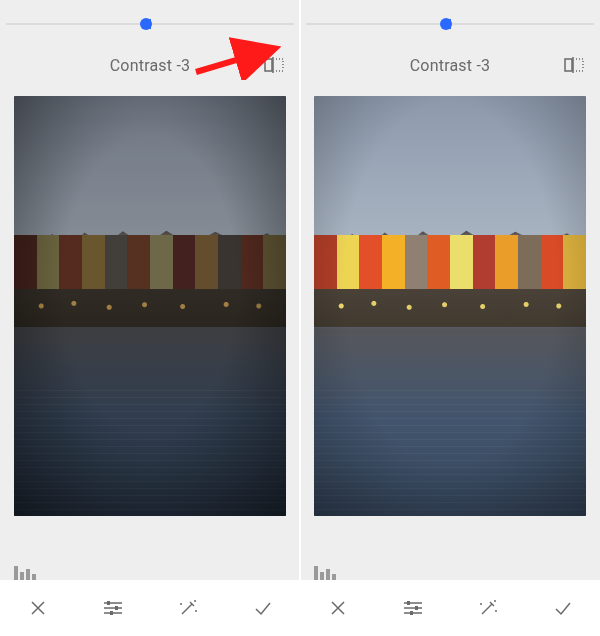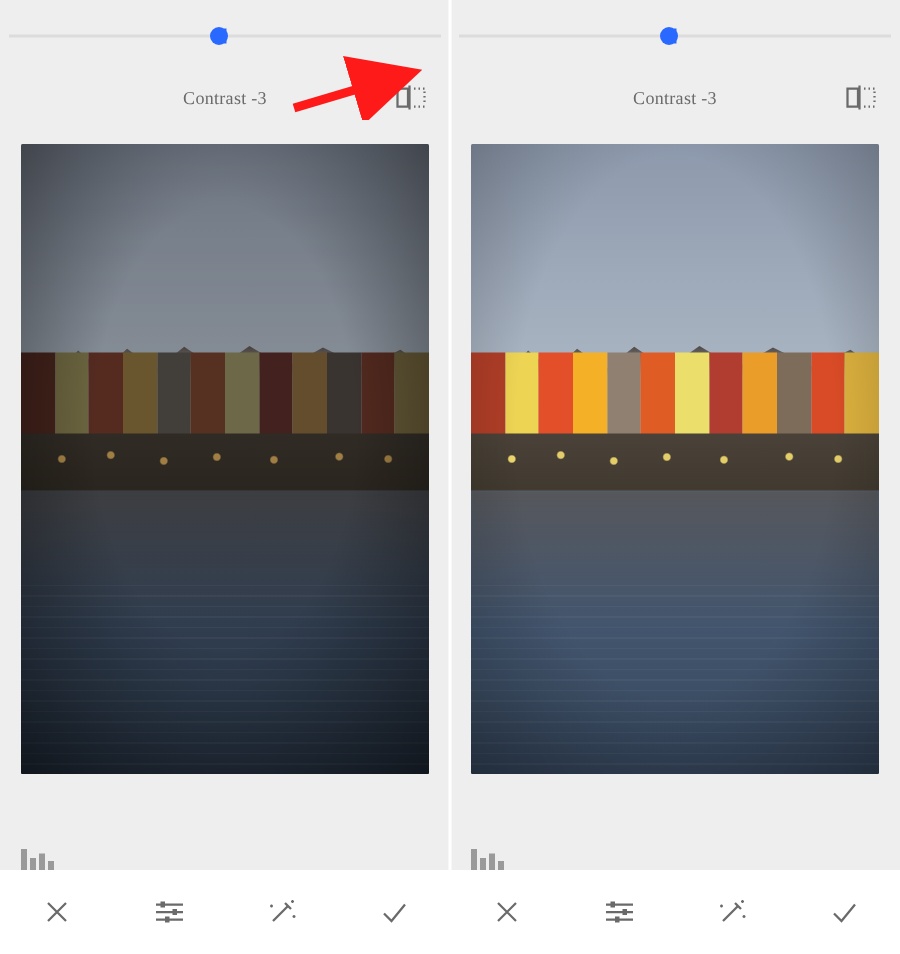--- a/index.html
+++ b/index.html
@@ -55,22 +55,21 @@
   }
 
   
   .label-row {
     display: flex;
     align-items: center;
     justify-content: space-between;
     padding: 18px 14px 0 14px;
     height: 44px;
     color: #6a6a6a;
-    font-size: 12px;
-    font-family: Liberation Serif, serif;
+    font-size: 16px;
   }
   .label-row .spacer { width: 24px; }
   .label-row .lbl { flex: 1; text-align: center; letter-spacing: .2px; }
   .label-row .compare-btn {
     width: 24px; height: 24px;
     display: flex; align-items: center; justify-content: center;
     cursor: pointer;
   }
   .label-row .compare-btn svg { stroke: #6a6a6a; fill: none; }
 

